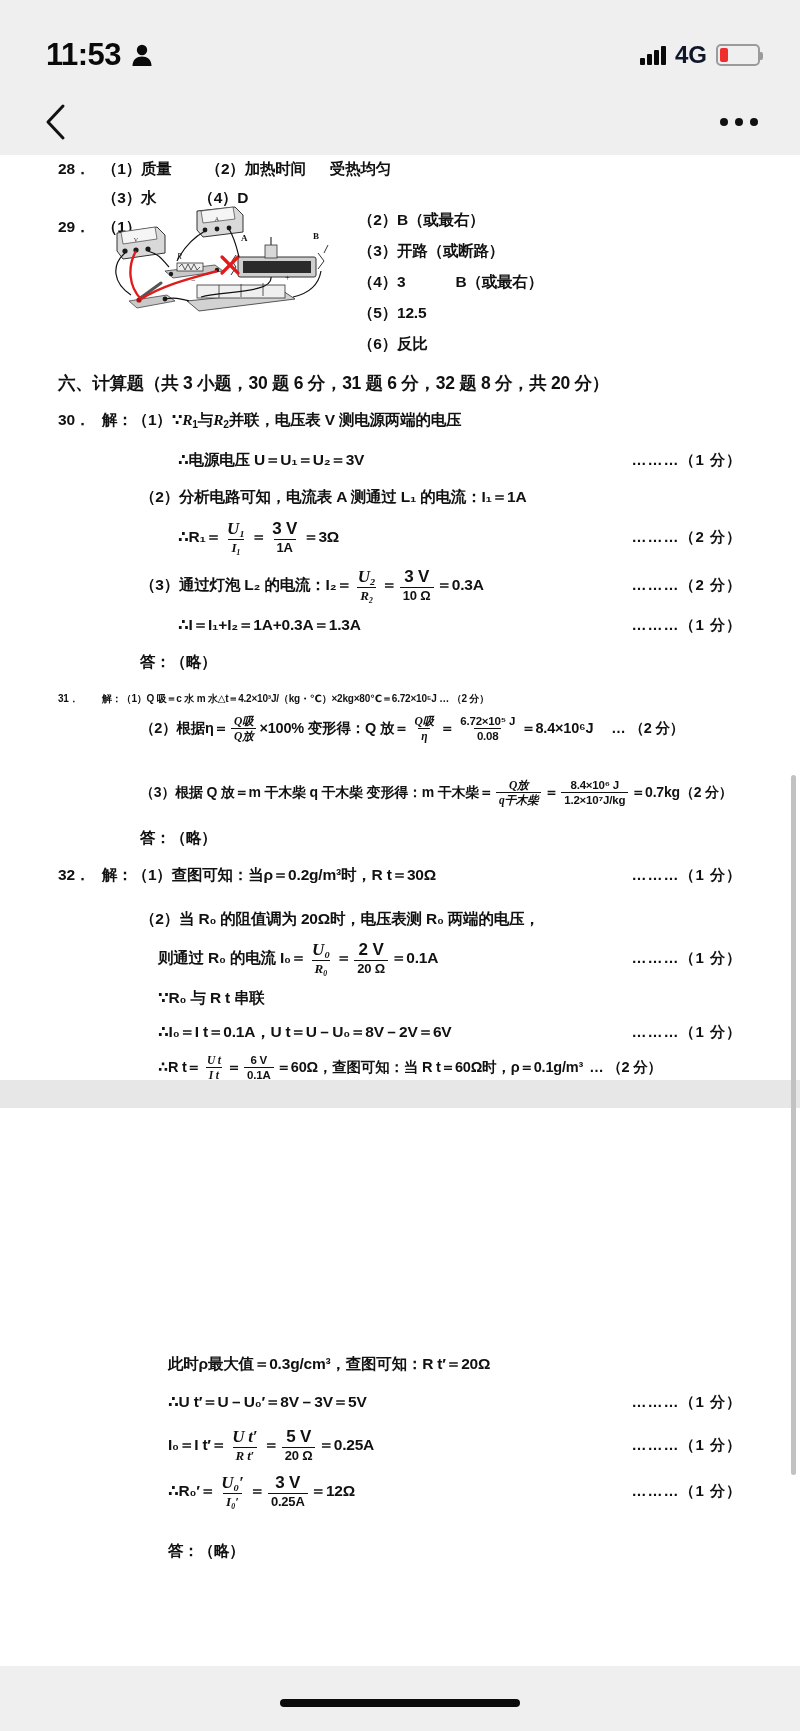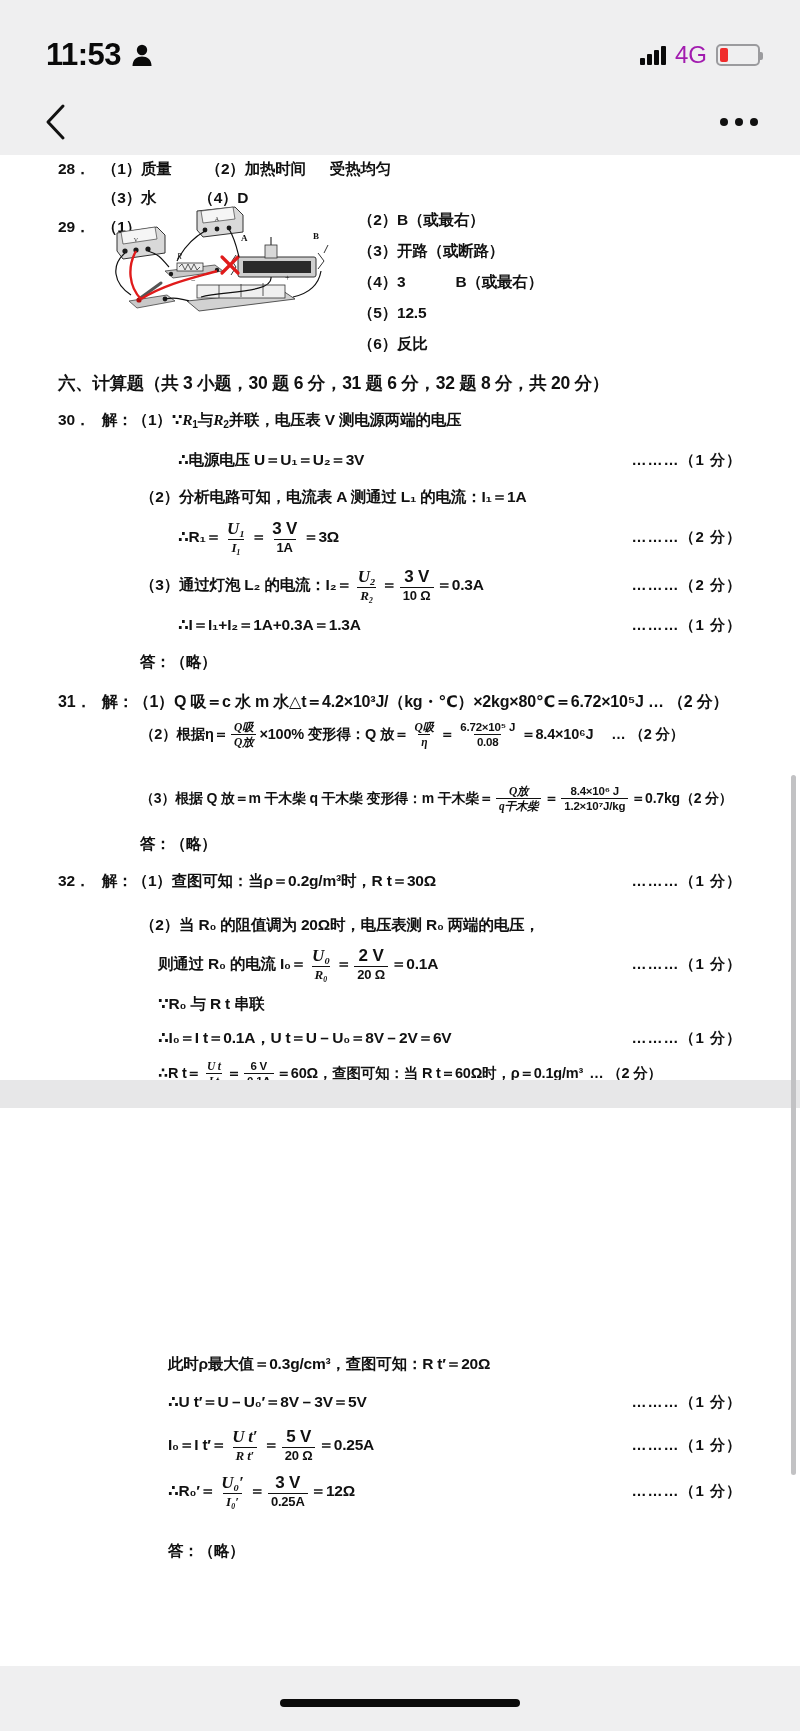--- a/index.html
+++ b/index.html
@@ -33,21 +33,21 @@
   .person-icon { display: block; }
   .status-right { display: flex; align-items: center; gap: 9px; }
   .signal { display: flex; align-items: flex-end; gap: 2.5px; height: 20px; }
   .signal i { display: block; width: 4.5px; background: #0a0a0a; border-radius: 1px; }
   .signal i:nth-child(1) { height: 7px; }
   .signal i:nth-child(2) { height: 11px; }
   .signal i:nth-child(3) { height: 15px; }
   .signal i:nth-child(4) { height: 19px; }
   .net {
     font-family: "Liberation Sans", sans-serif;
-    font-size: 24px; font-weight: 400; color: #a21caf;
+    font-size: 24px; font-weight: 700; color: #0f172a;
   }
   .battery {
     position: relative; width: 44px; height: 22px;
     border: 2px solid #9b9b9e; border-radius: 5px;
     padding: 2px; display: flex; align-items: center;
   }
   .battery::after {
     content: ""; position: absolute; right: -5px; top: 6px;
     width: 3px; height: 8px; background: #9b9b9e;
     border-radius: 0 2px 2px 0;
@@ -293,21 +293,21 @@
               <span class="den">10 Ω</span>
             </span><span>＝0.3A</span>
           <span class="dots" style="top:8px;">………（2 分）</span>
         </div>
         <div class="ln cn" style="margin-top:14px; padding-left:120px;">
           <span>∴I＝I₁+I₂＝1A+0.3A＝1.3A</span>
           <span class="dots">………（1 分）</span>
         </div>
         <div class="ln cn" style="margin-top:22px; padding-left:82px;">答：（略）</div>
 
-        <div class="ln cn" style="margin-top:24px; font-size:16px;">
+        <div class="ln cn" style="margin-top:24px; font-size:10px;">
           <span style="display:inline-block;width:44px;">31．</span><span>解：</span><span>（1）Q 吸＝c 水 m 水△t＝4.2×10³J/（kg・℃）×2kg×80℃＝6.72×10⁵J … （2 分）</span>
         </div>
         <div class="ln cn" style="margin-top:12px; padding-left:82px; height:36px; font-size:14.5px;">
           <span>（2）根据η＝</span><span class="frac sm">
               <span class="num it">Q吸</span>
               <span class="den it">Q放</span>
             </span><span>×100% 变形得：Q 放＝</span><span class="frac sm">
               <span class="num it">Q吸</span>
               <span class="den it">η</span>
             </span><span>＝</span><span class="frac sm">

